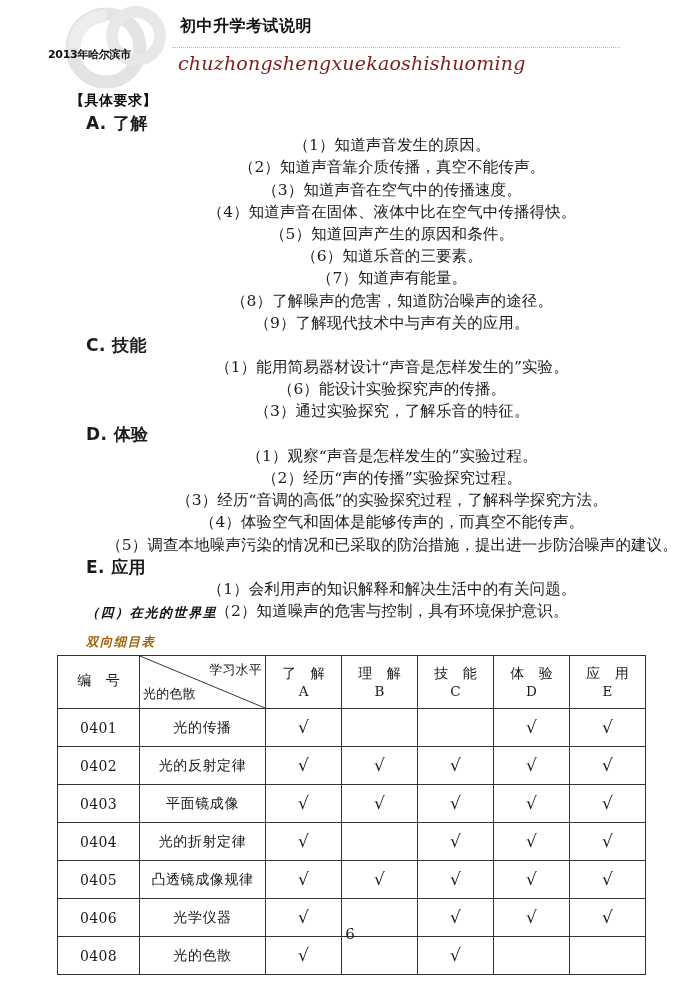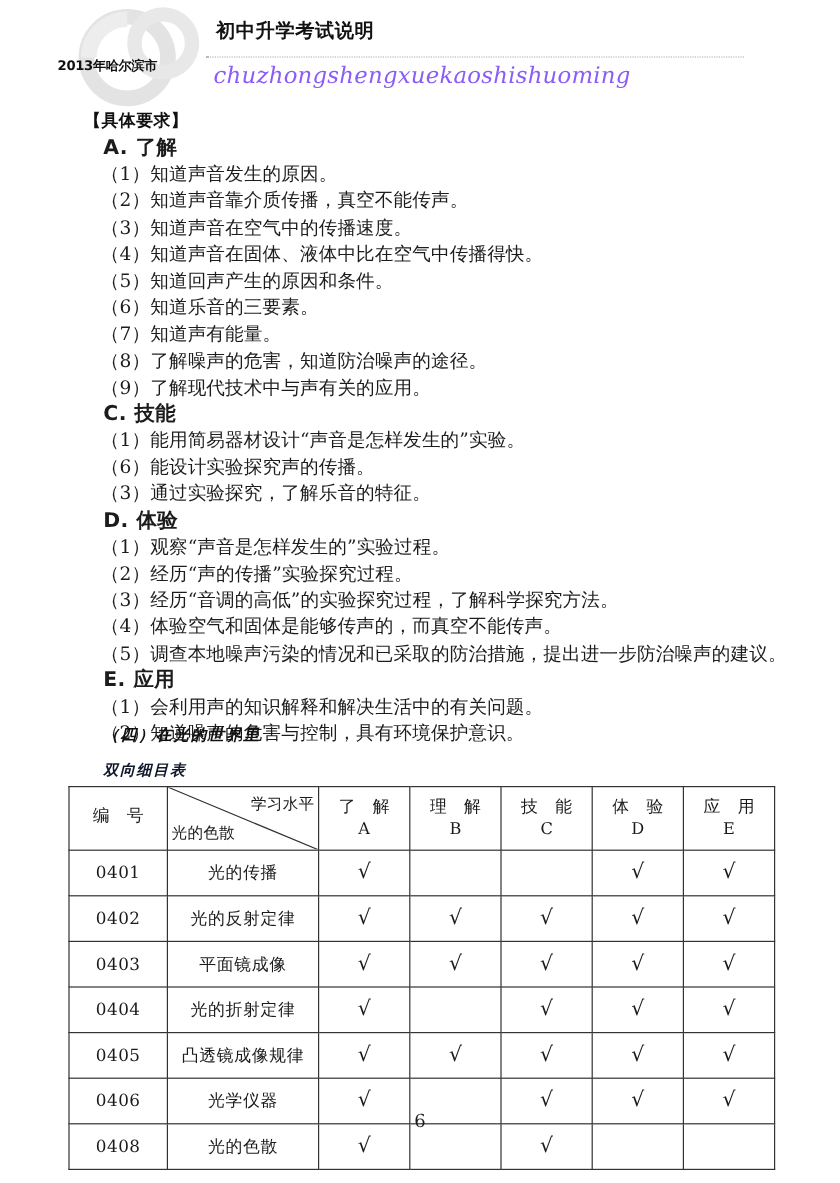--- a/index.html
+++ b/index.html
@@ -73,21 +73,21 @@
     border-top: 1px dotted #b8b8b8;
   }
   .header-pinyin {
     position: absolute;
     left: 178px;
     top: 52px;
     font-family: "DejaVu Serif", "Liberation Serif", serif;
     font-style: italic;
     font-size: 19px;
     letter-spacing: 0.2px;
-    color: #8b5cf6;
+    color: #7f1d1d;
     white-space: nowrap;
   }
 
   
   .content {
     position: absolute;
     left: 0;
     top: 0;
     width: 700px;
     z-index: 3;
@@ -121,20 +121,21 @@
   }
   .line.sect {
     padding-left: 86px;
     font-family: "DejaVu Sans", "Liberation Sans", sans-serif;
     font-weight: bold;
     font-size: 17px;
     letter-spacing: 0.4px;
   }
   .line.item {
     padding-left: 84px;
+    text-align: center;
   }
 
   
   .script-head {
     position: absolute;
     left: 86px;
     top: 604px;
     font-family: "DejaVu Sans", "Liberation Sans", sans-serif;
     font-weight: bold;
     font-style: italic;
@@ -145,21 +146,21 @@
   }
   .script-sub {
     position: absolute;
     left: 86px;
     top: 634px;
     font-family: Liberation Sans, sans-serif;
     font-weight: bold;
     font-style: italic;
     font-size: 12.5px;
     letter-spacing: 1.4px;
-    color: #0f172a;
+    color: #a16207;
     white-space: nowrap;
   }
 
   
   .table-wrap {
     position: absolute;
     left: 57px;
     top: 655px;
     width: 588px;
     z-index: 3;

